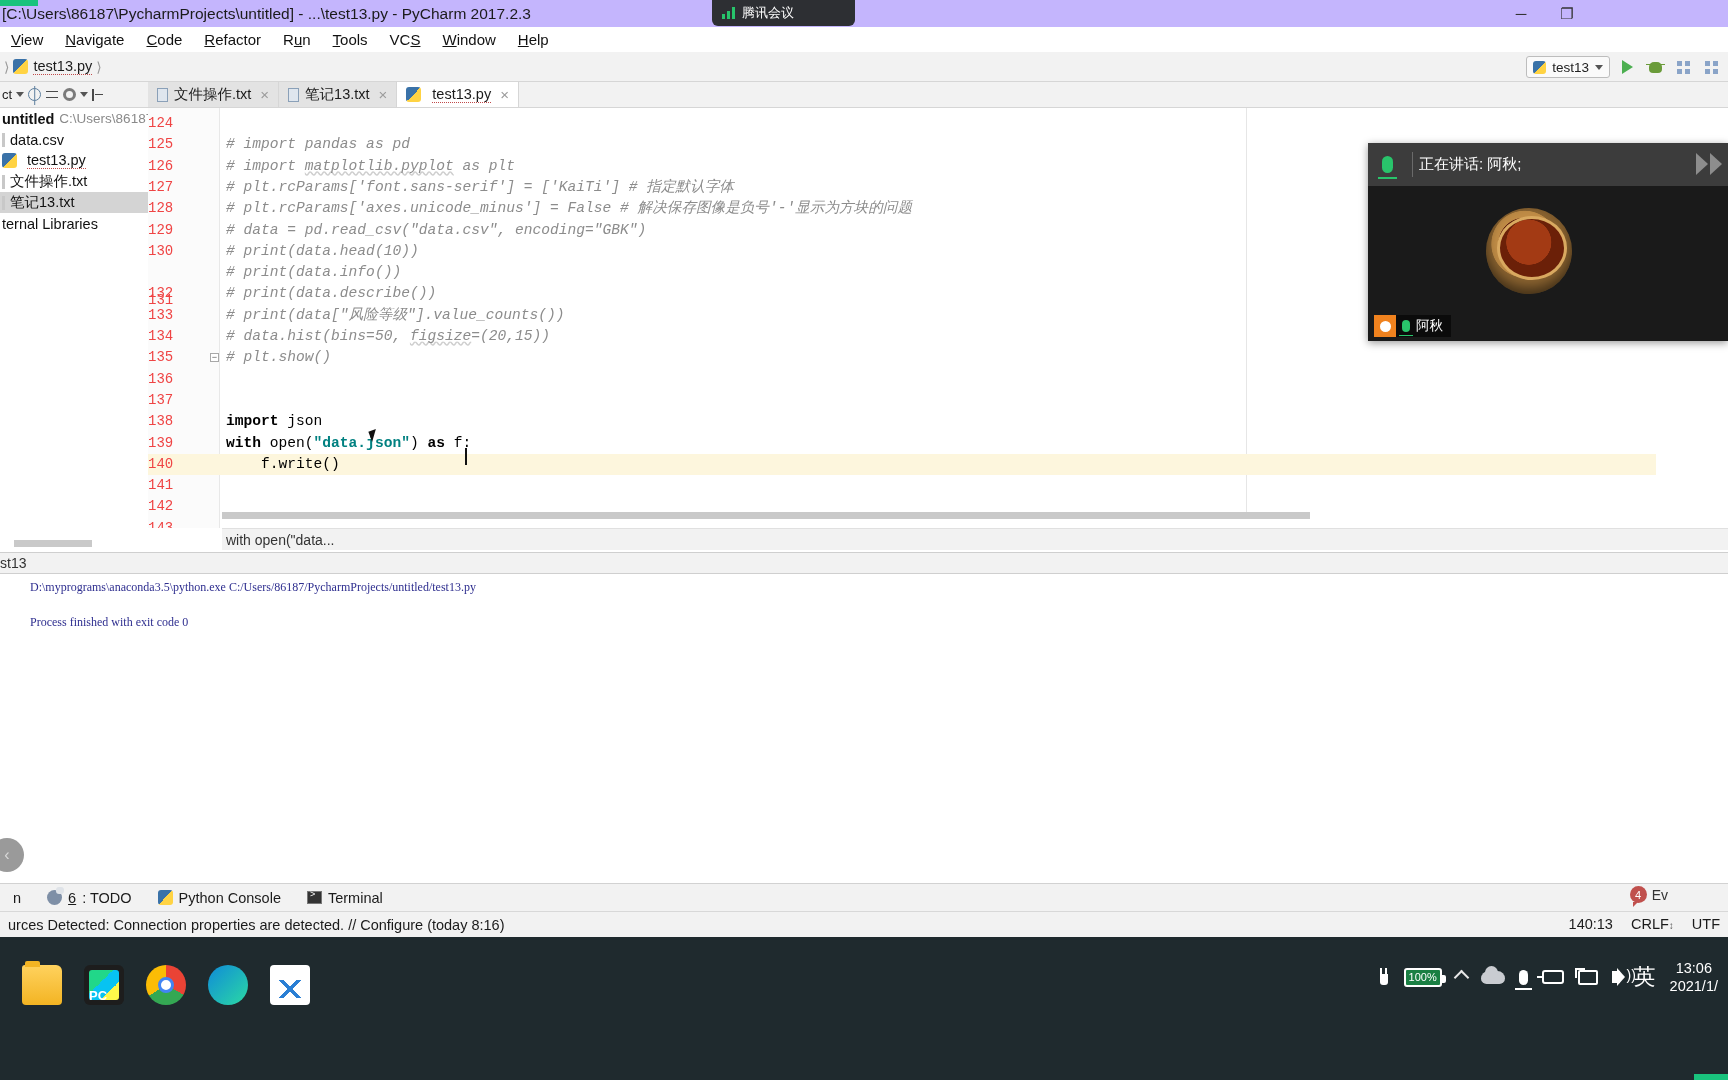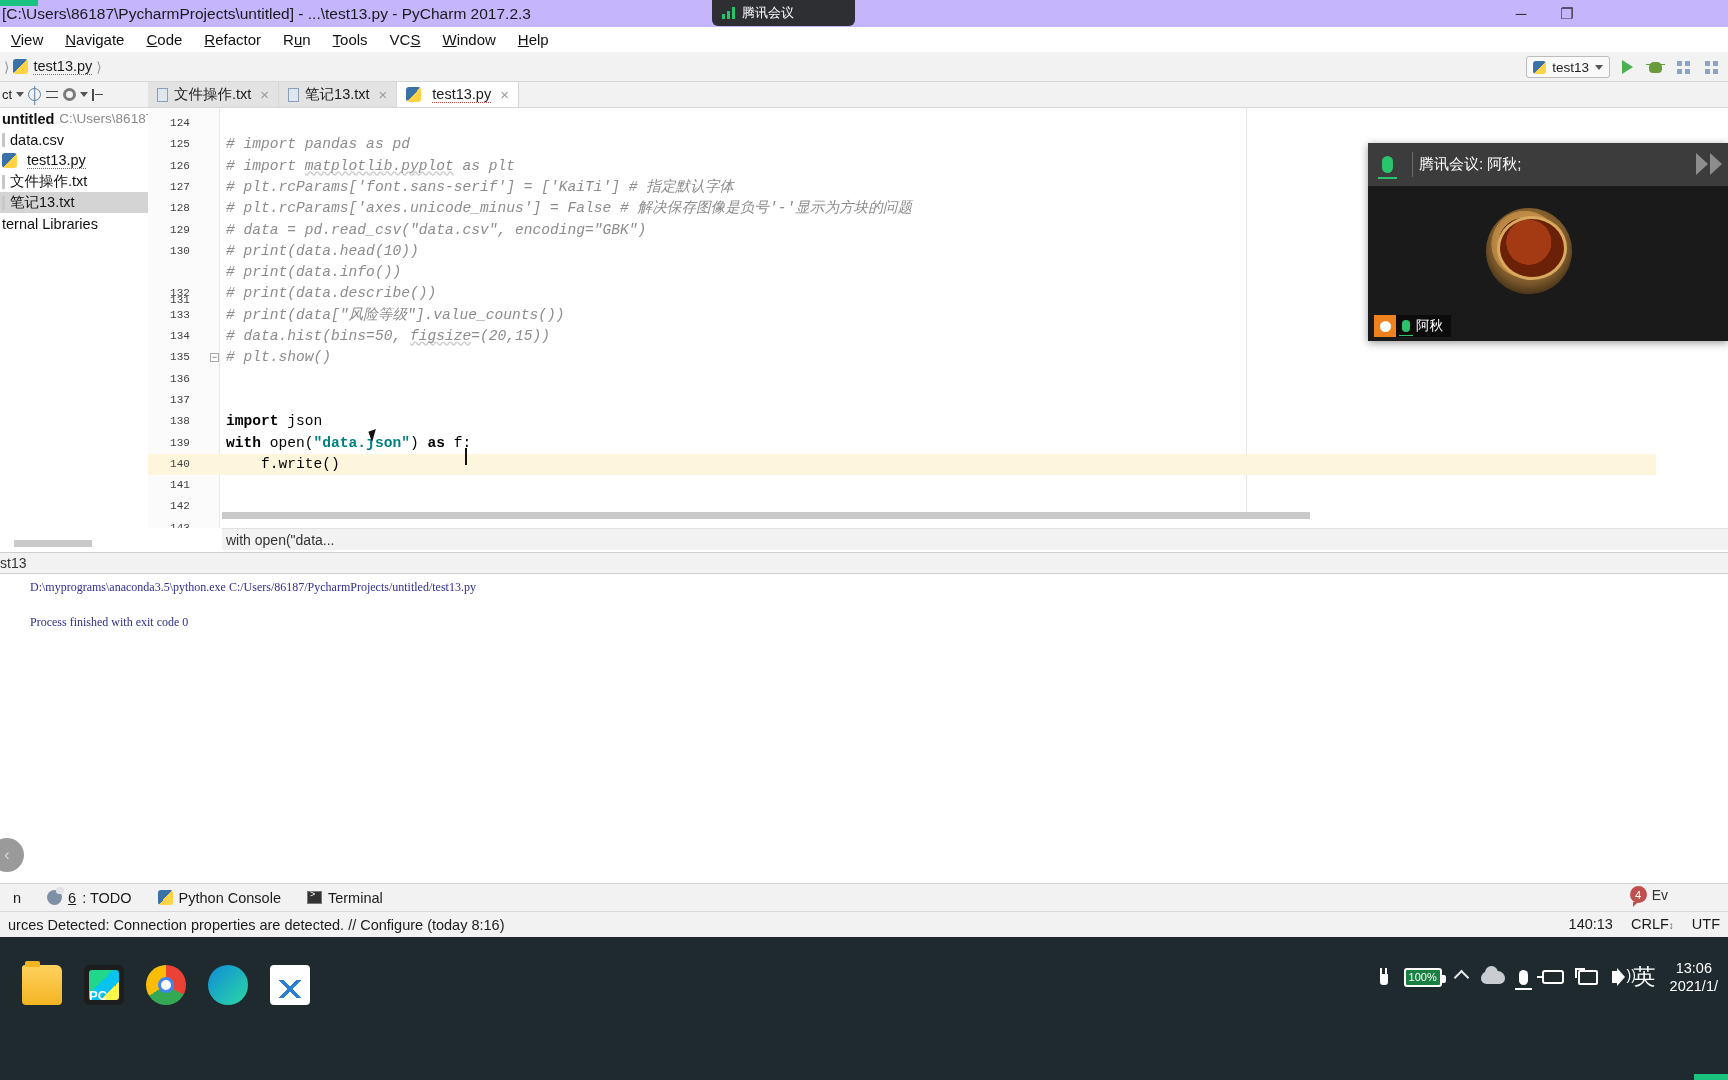--- a/index.html
+++ b/index.html
@@ -142,22 +142,22 @@
   .gutter {
     position: absolute; left: 0; top: 0; width: 72px; height: 100%;
     background: #fbfbfb; border-right: 1px solid #e8e8e8;
   }
   .ln {
     position: absolute; left: 0; width: 1508px; height: 21.3px;
     display: flex; align-items: center;
   }
   .ln.cur { background: #fdf6dd; }
   .lnum {
-    position: absolute; left: 0; width: 64px; text-align: center;
-    font-family: "Liberation Mono", monospace; font-size: 11px; color: #404040;
+    position: absolute; left: 0; width: 64px; text-align: left;
+    font-family: "Liberation Mono", monospace; font-size: 14px; color: #ef4444;
     line-height: 21.3px;
   }
   .code {
     position: absolute; left: 78px; font-family: "Liberation Mono", monospace;
     font-size: 14.6px; line-height: 21.3px; white-space: pre;
   }
   .cm { color: #8c8c8c; font-style: italic; }
   .kw { color: #000000; font-weight: bold; }
   .st { color: #008080; font-weight: bold; }
   .pl { color: #000000; }
@@ -565,21 +565,21 @@
     <span>
       <span>CRLF</span><span class="crlf-caret">↕</span>
     </span>
     <span>UTF</span>
   </div>
 
   <div class="meetwin">
     <div class="meet-top">
       <span class="meet-mic"></span>
       <span class="meet-div"></span>
-      <span style="margin-left:14px">腾讯会议: 阿秋;</span>
+      <span style="margin-left:14px">正在讲话: 阿秋;</span>
       <span class="meet-chevrons">
           <i></i>
           <i></i>
         </span>
     </div>
     <div class="meet-video">
       <div class="tea-cup"></div>
       <div class="meet-namebar">
         <span class="meet-avatar">
             <span></span>

